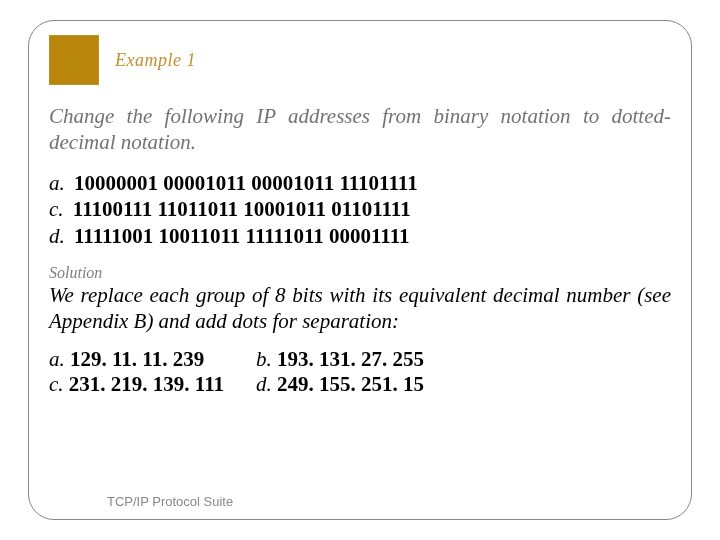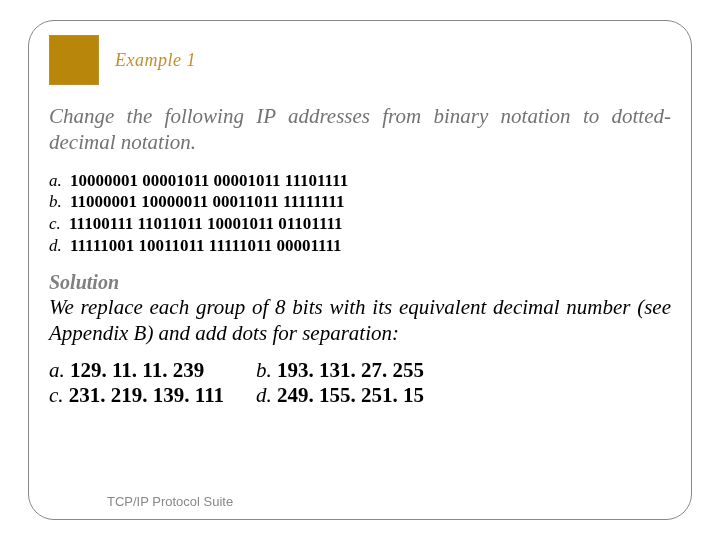--- a/index.html
+++ b/index.html
@@ -45,40 +45,40 @@
   }
   .question {
     font-style: italic;
     font-size: 21px;
     color: #737373;
     text-align: justify;
     margin: 6px 0 14px 0;
     line-height: 1.25;
   }
   .options {
-    font-size: 17px;
+    font-size: 21px;
     font-style: italic;
     color: #000;
     margin-bottom: 14px;
     line-height: 1.28;
   }
   .options .lbl {
     font-style: italic;
     font-weight: normal;
     margin-right: 4px;
   }
   .options .val {
     font-style: normal;
     font-weight: bold;
   }
   .solution-head {
     font-style: italic;
-    font-weight: bold;
+    font-weight: normal;
     color: #808080;
-    font-size: 20px;
+    font-size: 16px;
     margin-top: 6px;
   }
   .solution-body {
     font-style: italic;
     font-size: 21px;
     text-align: justify;
     line-height: 1.25;
     margin-bottom: 12px;
     font-family: Liberation Serif, serif;
   }
@@ -119,24 +119,20 @@
     </div>
 
     <div class="question">Change the following IP addresses from binary notation to dotted-decimal notation.</div>
 
     <div class="options">
       <div>
         <span class="lbl">a.</span>
         <span class="val">10000001 00001011 00001011 11101111</span>
       </div>
       <div>
-        <span class="lbl">b.</span>
-        <span class="val">11000001 10000011 00011011 11111111</span>
-      </div>
-      <div>
         <span class="lbl">c.</span>
         <span class="val">11100111 11011011 10001011 01101111</span>
       </div>
       <div>
         <span class="lbl">d.</span>
         <span class="val">11111001 10011011 11111011 00001111</span>
       </div>
     </div>
 
     <div class="solution-head">Solution</div>

